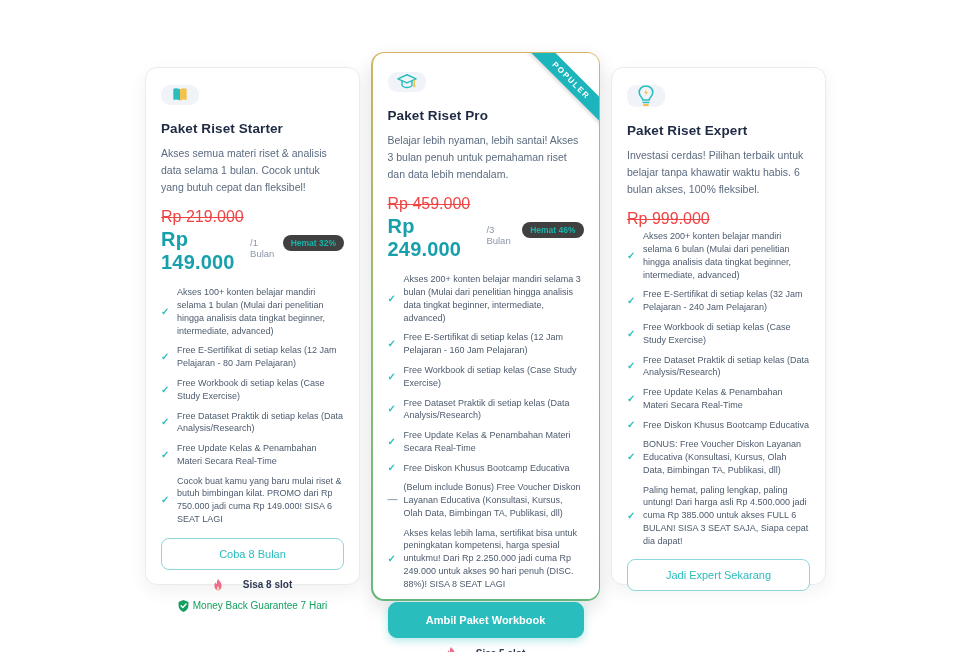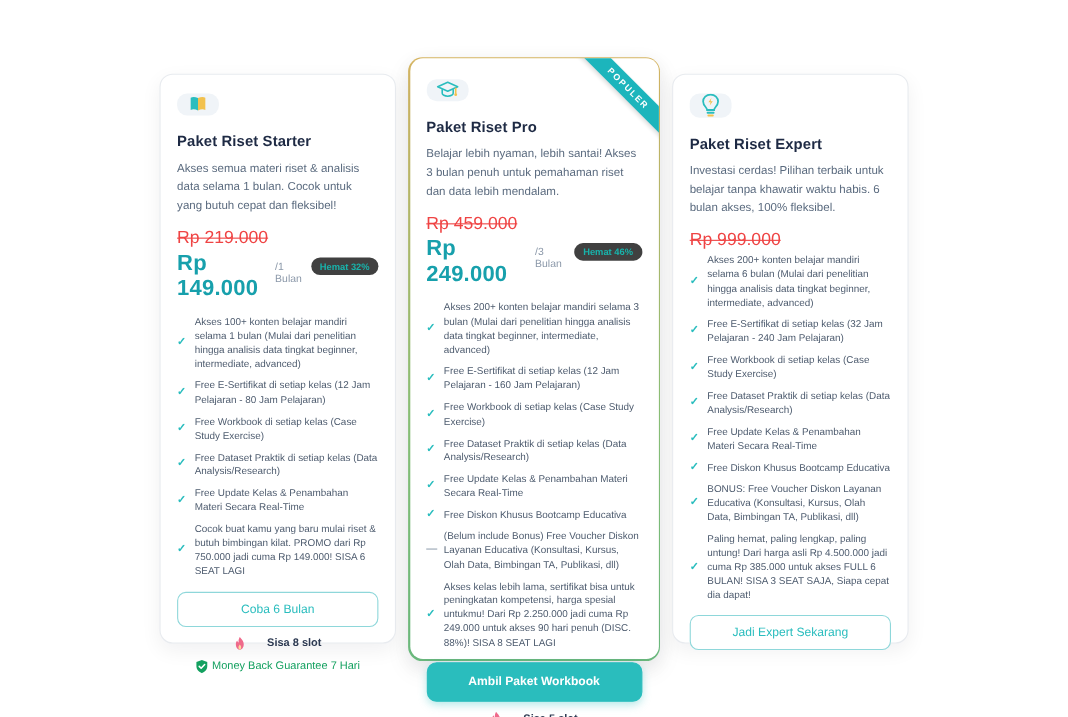--- a/index.html
+++ b/index.html
@@ -90,21 +90,21 @@
         <li>
           <span class="marker check">✓</span>
           <span class="ftext">Free Update Kelas &amp; Penambahan Materi Secara Real-Time</span>
         </li>
         <li>
           <span class="marker check">✓</span>
           <span class="ftext">Cocok buat kamu yang baru mulai riset &amp; butuh bimbingan kilat. PROMO dari Rp 750.000 jadi cuma Rp 149.000! SISA 6 SEAT LAGI</span>
         </li>
       </ul>
     <div class="cta-block">
-      <button class="btn outline">Coba 6 Bulan</button>
+      <button class="btn outline">Coba 8 Bulan</button>
       <div class="slots">
         <svg width="10" height="12" viewBox="0 0 10 12">
             <path d="M5 0 C6.2 2 8.6 3.4 8.6 6.6 C8.6 9.4 7 11.6 5 11.6 C3 11.6 1.4 9.4 1.4 6.6 C1.4 5 2 4 2.6 3.2 C2.8 4.2 3.4 4.8 4 5 C3.6 3.2 4.2 1.4 5 0 Z" fill="#ef6a8b"></path>
             <path d="M5 7 C5.8 8 6.2 8.6 6.2 9.6 C6.2 10.7 5.7 11.5 5 11.5 C4.3 11.5 3.8 10.7 3.8 9.6 C3.8 8.6 4.2 8 5 7 Z" fill="#ffd9a0"></path>
           </svg>
         <span>Sisa 8 slot</span>
       </div>
       <div class="guarantee">
         <svg width="11" height="12" viewBox="0 0 12 13">
             <path d="M6 0 L11.4 2 V6 C11.4 9.6 9 12 6 13 C3 12 0.6 9.6 0.6 6 V2 Z" fill="#13a05f"></path>

